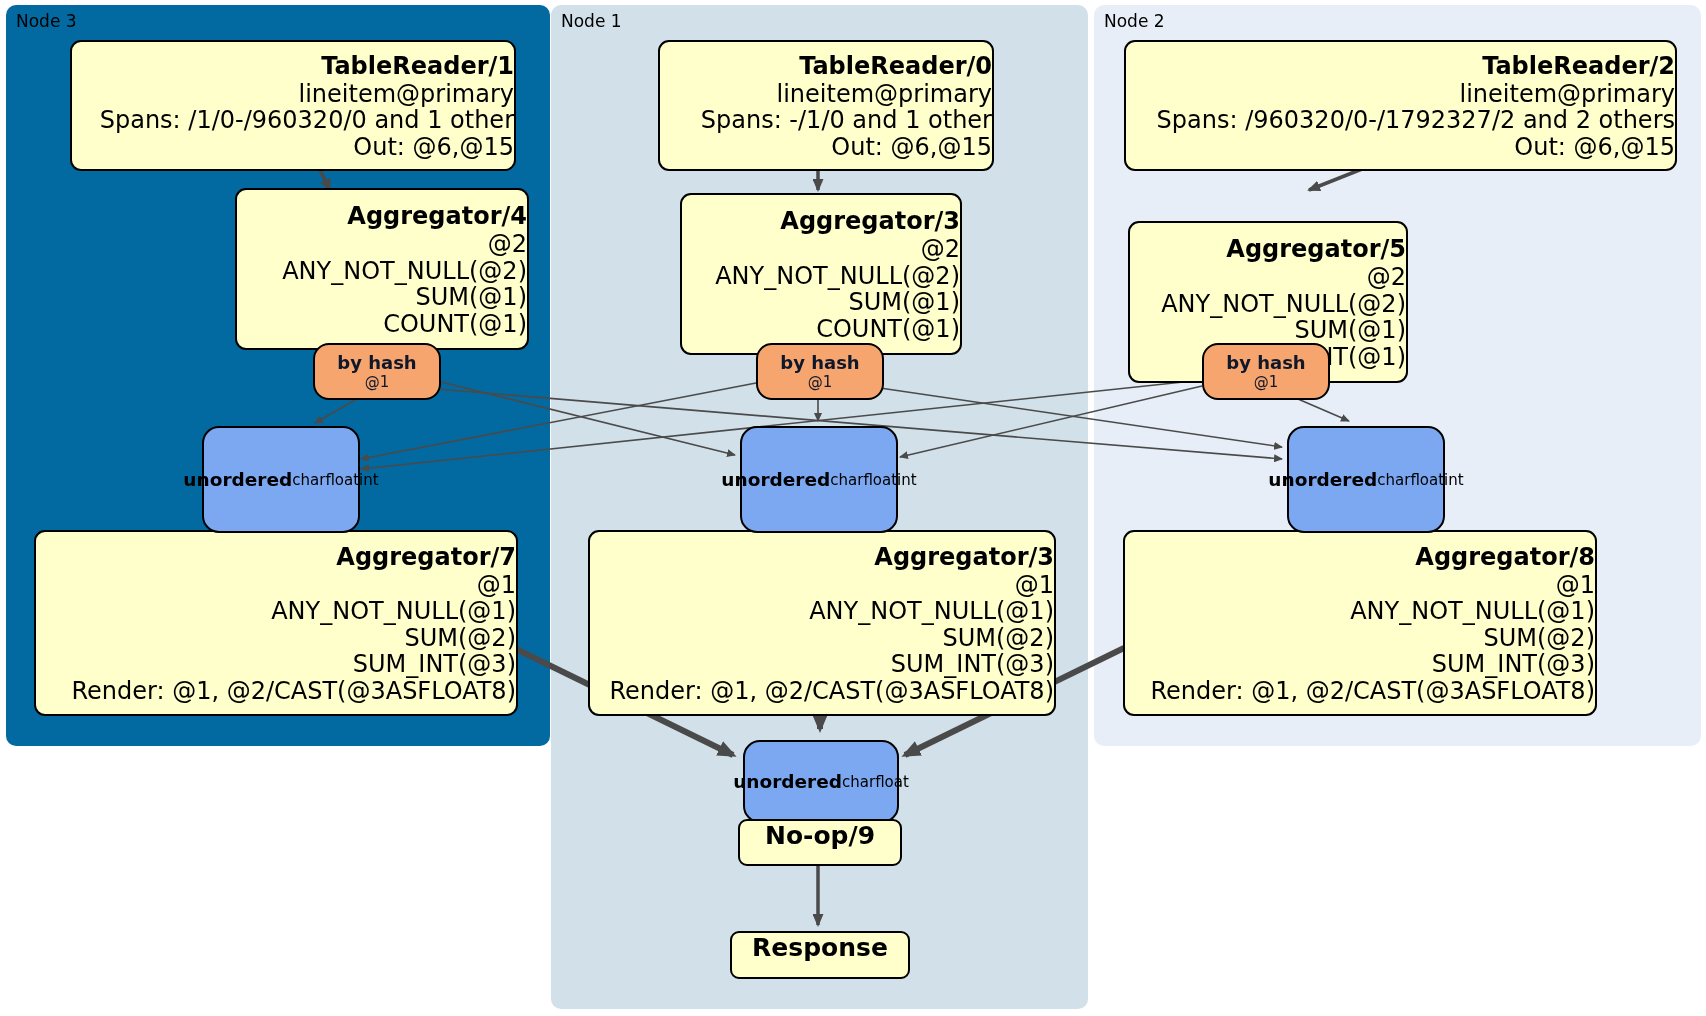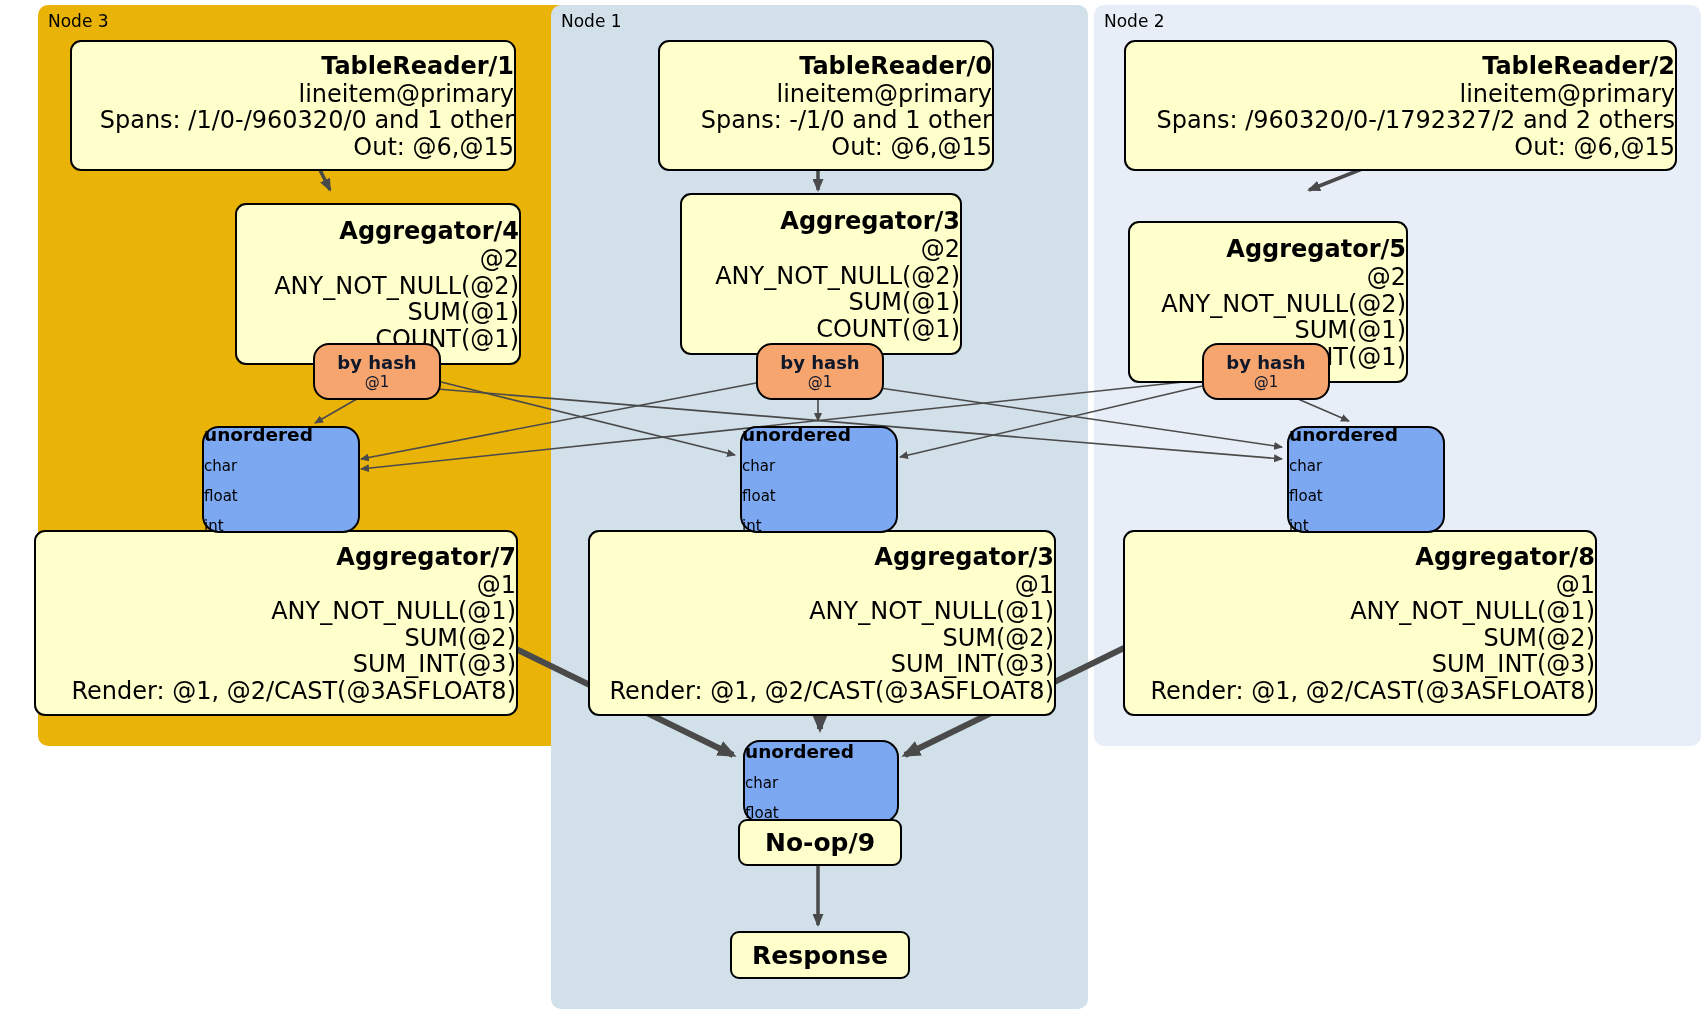--- a/index.html
+++ b/index.html
@@ -2,51 +2,51 @@
 <html><head>
 <meta charset="utf-8">
 <style>
   html,body{margin:0;padding:0;background:#ffffff;}
   body{font-family:"DejaVu Sans","Liberation Sans",sans-serif;}
   #stage{position:relative;width:1706px;height:1016px;background:#ffffff;overflow:hidden;}
 
   .panel{position:absolute;border-radius:10px;}
   .panel-label{position:absolute;left:10px;top:6px;font-size:17px;color:#000;}
 
-  #panel-node3{left:6px;top:5px;width:544px;height:741px;background:#eab308;margin-left:32px;}
+  #panel-node3{left:6px;top:5px;width:544px;height:741px;background:#0369a1;}
   #panel-node1{left:551px;top:5px;width:537px;height:1004px;background:#d1e0e9;}
   #panel-node2{left:1094px;top:5px;width:607px;height:741px;background:#e8eef7;}
 
   #edges{position:absolute;left:0;top:0;width:1706px;height:1016px;z-index:2;}
 
   .ybox{position:absolute;z-index:3;background:#ffffcc;border:2px solid #000;border-radius:11px;
         display:flex;flex-direction:column;justify-content:center;align-items:flex-end;
         text-align:center;color:#000;}
   .ybox .title{font-weight:bold;font-size:24px;line-height:30px;}
   .ybox .line{font-size:24px;line-height:26.5px;white-space:nowrap;}
 
   .router{position:absolute;z-index:4;background:#f6a56f;border:2px solid #000;border-radius:16px;
           display:flex;flex-direction:column;justify-content:center;align-items:center;color:#0f172a;}
   .router .title{font-weight:bold;font-size:18px;line-height:21px;}
   .router .detail{font-size:15px;line-height:19px;}
 
   .sync{position:absolute;z-index:4;background:#7ca8f2;border:2.5px solid #000;border-radius:17px;
-        display:flex;flex-direction:column;justify-content:center;align-items:flex-start;color:#000;gap:10px;}
+        display:flex;flex-direction:row;justify-content:center;align-items:center;color:#000;}
   .sync .title{font-weight:bold;font-size:18.5px;line-height:23px;}
   .sync .item{font-size:15px;line-height:20px;}
 
   .smallbox{position:absolute;z-index:5;background:#ffffcc;border:2px solid #000;border-radius:9px;
-            display:flex;justify-content:center;align-items:center;color:#000;}
+            display:flex;justify-content:center;color:#000;}
   .smallbox .title{font-weight:bold;font-size:25px;}
 
   
   #box-tr1{left:70px;top:40px;width:442px;height:127px;}
   #box-tr0{left:658px;top:40px;width:332px;height:127px;}
   #box-tr2{left:1124px;top:40px;width:549px;height:127px;}
-  #box-agg4{left:235px;top:203px;width:282px;height:158px;}
+  #box-agg4{left:235px;top:188px;width:282px;height:158px;padding-left:8px;}
   #box-agg3{left:680px;top:193px;width:278px;height:158px;}
   #box-agg5{left:1128px;top:193px;width:276px;height:158px;margin-top:28px;}
   #router-bh3{left:313px;top:343px;width:124px;height:53px;}
   #router-bh1{left:756px;top:343px;width:124px;height:53px;}
   #router-bh2{left:1202px;top:343px;width:124px;height:53px;}
   #sync-u3{left:202px;top:426px;width:154px;height:103px;}
   #sync-u1{left:740px;top:426px;width:154px;height:103px;}
   #sync-u2{left:1287px;top:426px;width:154px;height:103px;}
   #box-agg7{left:34px;top:530px;width:480px;height:182px;}
   #box-agg6{left:588px;top:530px;width:464px;height:182px;}

